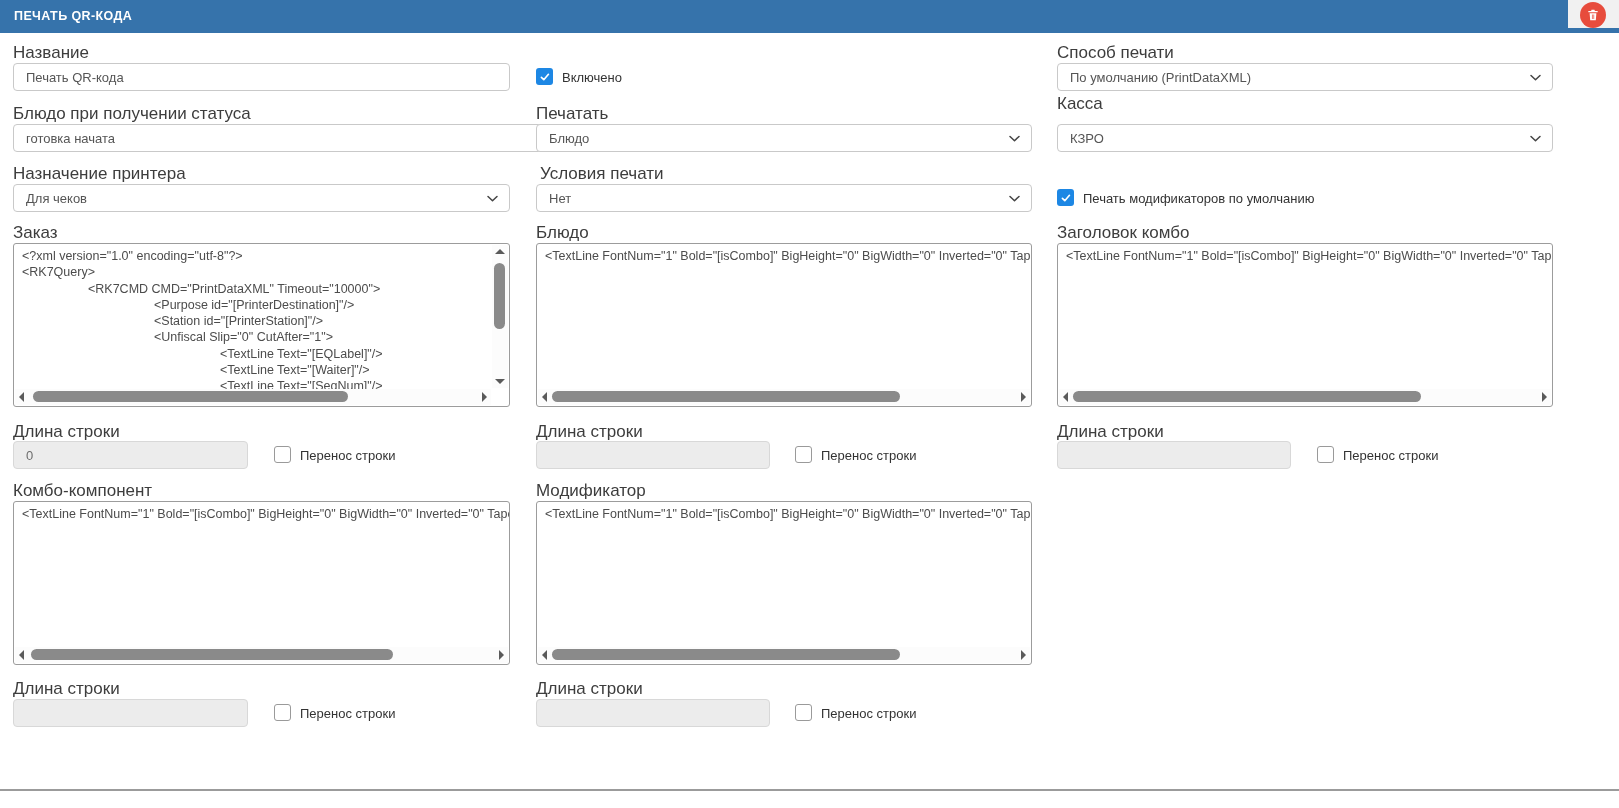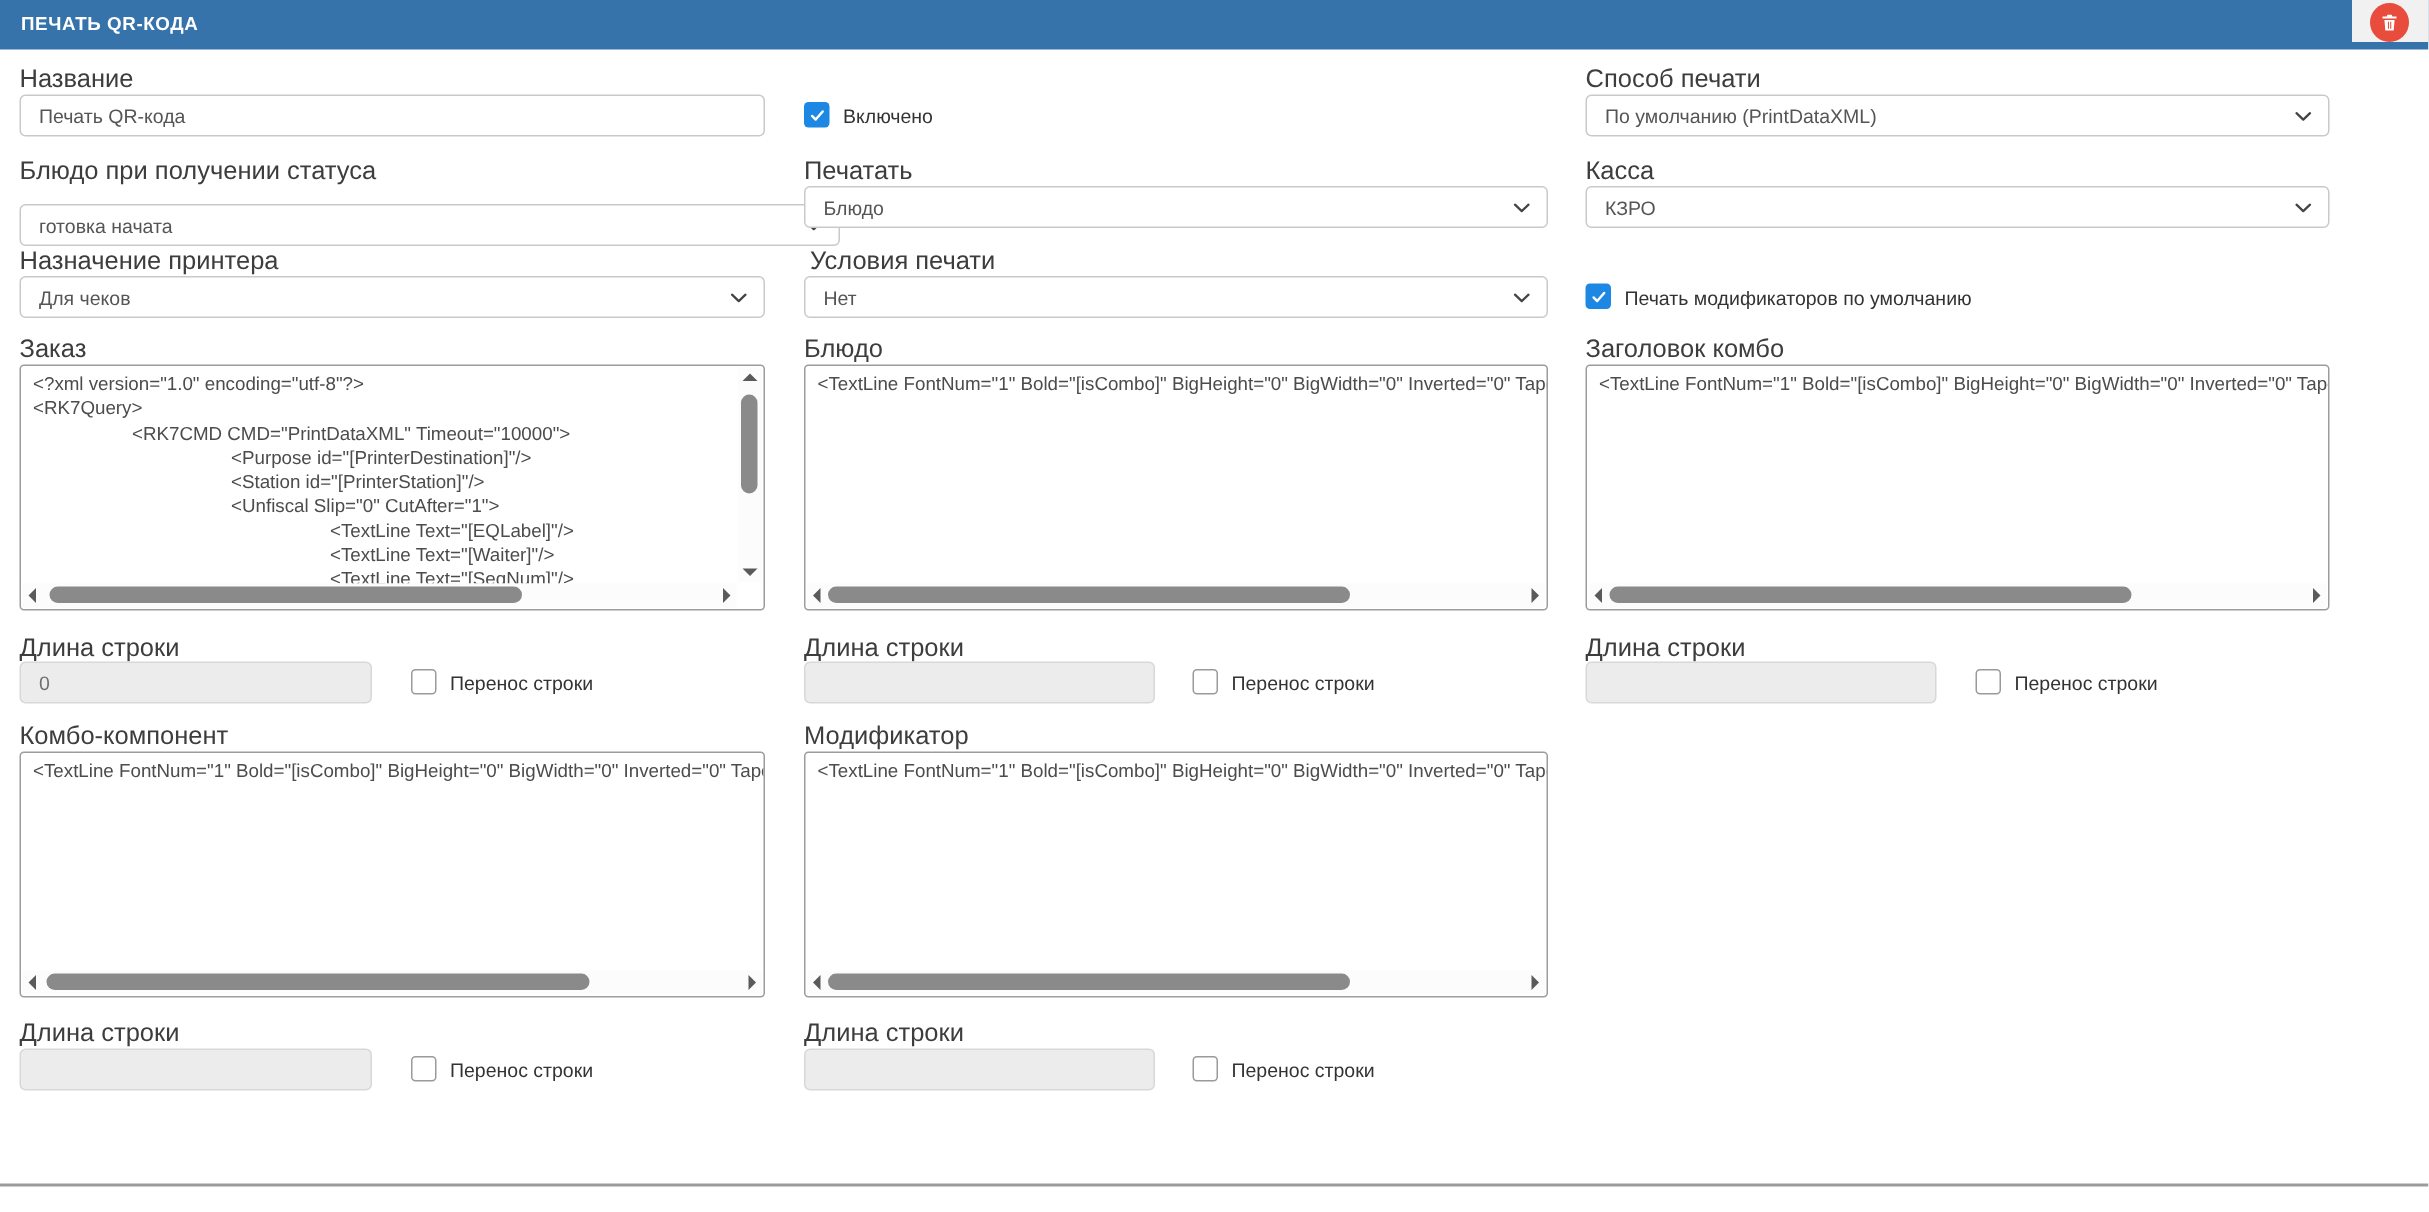--- a/index.html
+++ b/index.html
@@ -69,36 +69,36 @@
 
 <div class="flabel" style="left:1057px;top:45px">Способ печати</div>
 <div class="control select" style="left:1057px;top:63px;width:496px">
   <span class="control-text">По умолчанию (PrintDataXML)</span>
   <span class="chevron"><svg viewBox="0 0 16 16">
         <path d="M3.2 5.8l4.8 4.6 4.8-4.6" stroke="#444" stroke-width="1.6" fill="none" stroke-linecap="round" stroke-linejoin="round"></path>
       </svg></span>
 </div>
 
 <div class="flabel" style="left:13px;top:106px">Блюдо при получении статуса</div>
-<div class="control select" style="left:13px;top:136px;width:547px">
+<div class="control select" style="left:13px;top:124px;width:547px">
   <span class="control-text">готовка начата</span>
   <span class="chevron"><svg viewBox="0 0 16 16">
         <path d="M3.2 5.8l4.8 4.6 4.8-4.6" stroke="#444" stroke-width="1.6" fill="none" stroke-linecap="round" stroke-linejoin="round"></path>
       </svg></span>
 </div>
 
 <div class="flabel" style="left:536px;top:106px">Печатать</div>
 <div class="control select" style="left:536px;top:124px;width:496px">
   <span class="control-text">Блюдо</span>
   <span class="chevron"><svg viewBox="0 0 16 16">
         <path d="M3.2 5.8l4.8 4.6 4.8-4.6" stroke="#444" stroke-width="1.6" fill="none" stroke-linecap="round" stroke-linejoin="round"></path>
       </svg></span>
 </div>
 
-<div class="flabel" style="left:1057px;top:106px">Касса</div>
+<div class="flabel" style="left:1057px;top:96px">Касса</div>
 <div class="control select" style="left:1057px;top:124px;width:496px">
   <span class="control-text">КЗРО</span>
   <span class="chevron"><svg viewBox="0 0 16 16">
         <path d="M3.2 5.8l4.8 4.6 4.8-4.6" stroke="#444" stroke-width="1.6" fill="none" stroke-linecap="round" stroke-linejoin="round"></path>
       </svg></span>
 </div>
 
 <div class="flabel" style="left:13px;top:166px">Назначение принтера</div>
 <div class="control select" style="left:13px;top:184px;width:497px">
   <span class="control-text">Для чеков</span>

